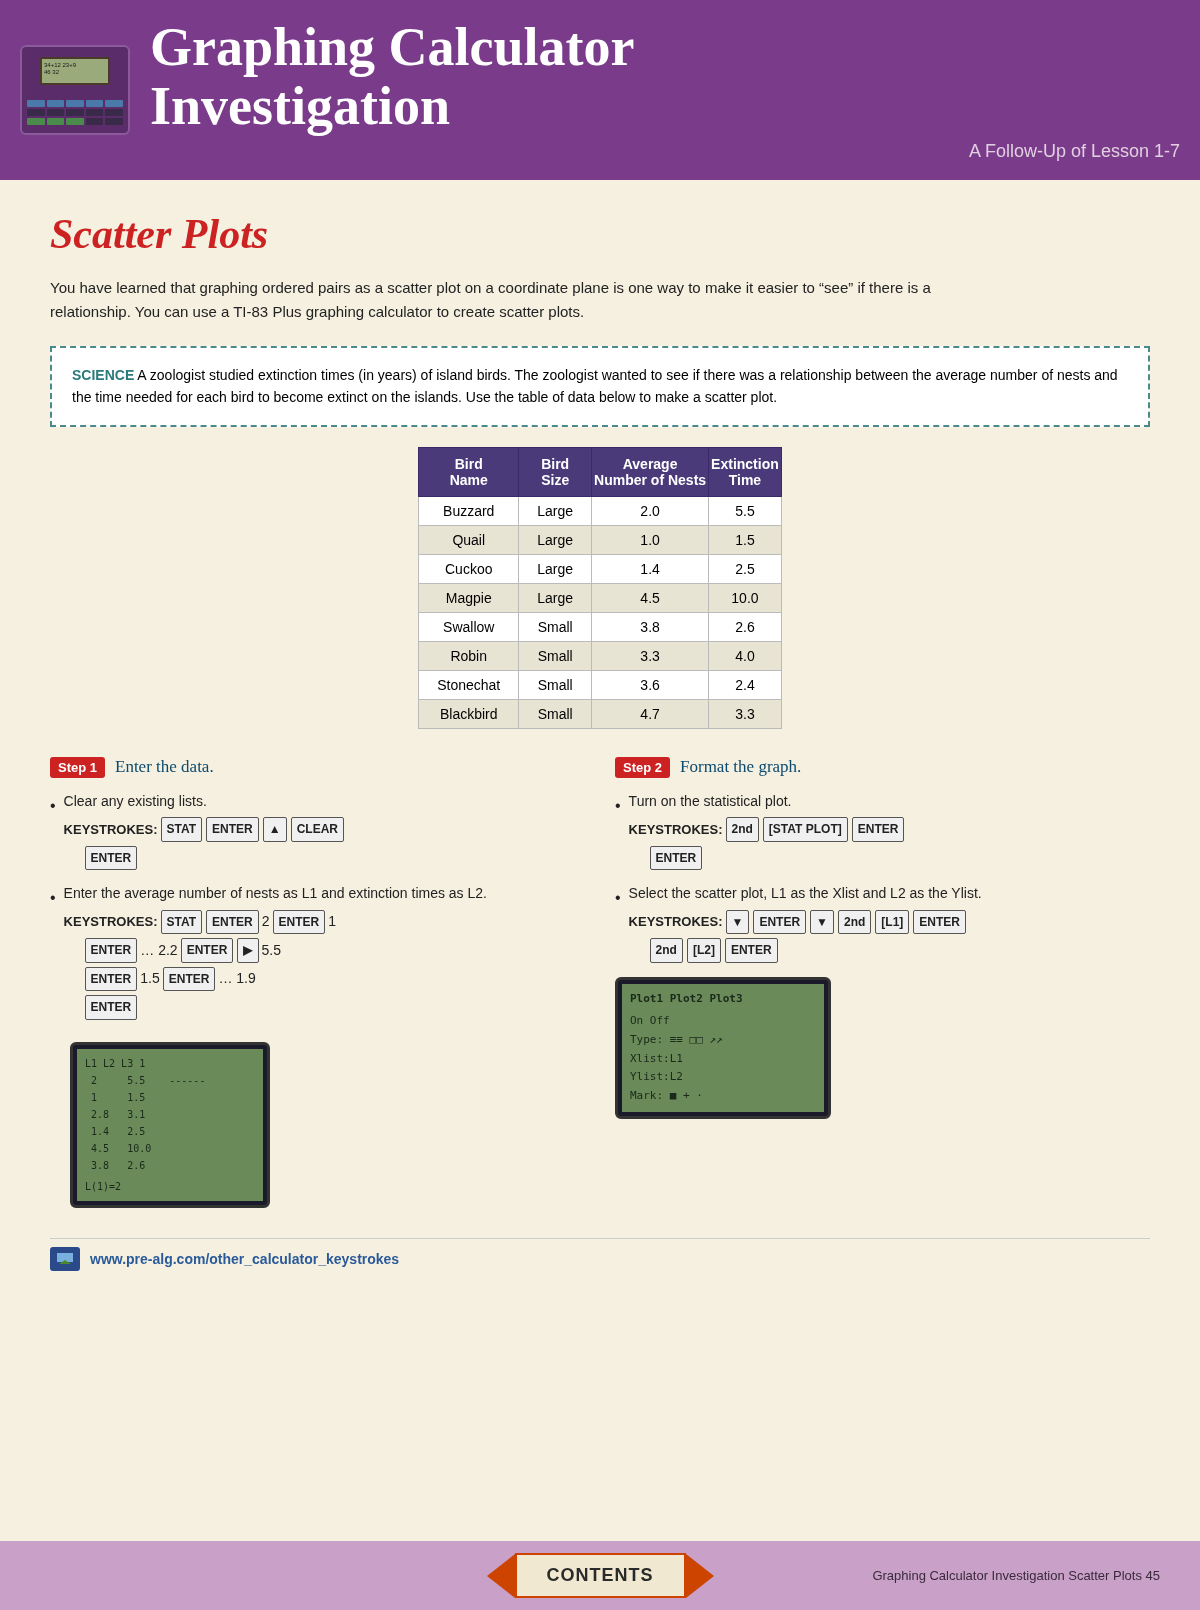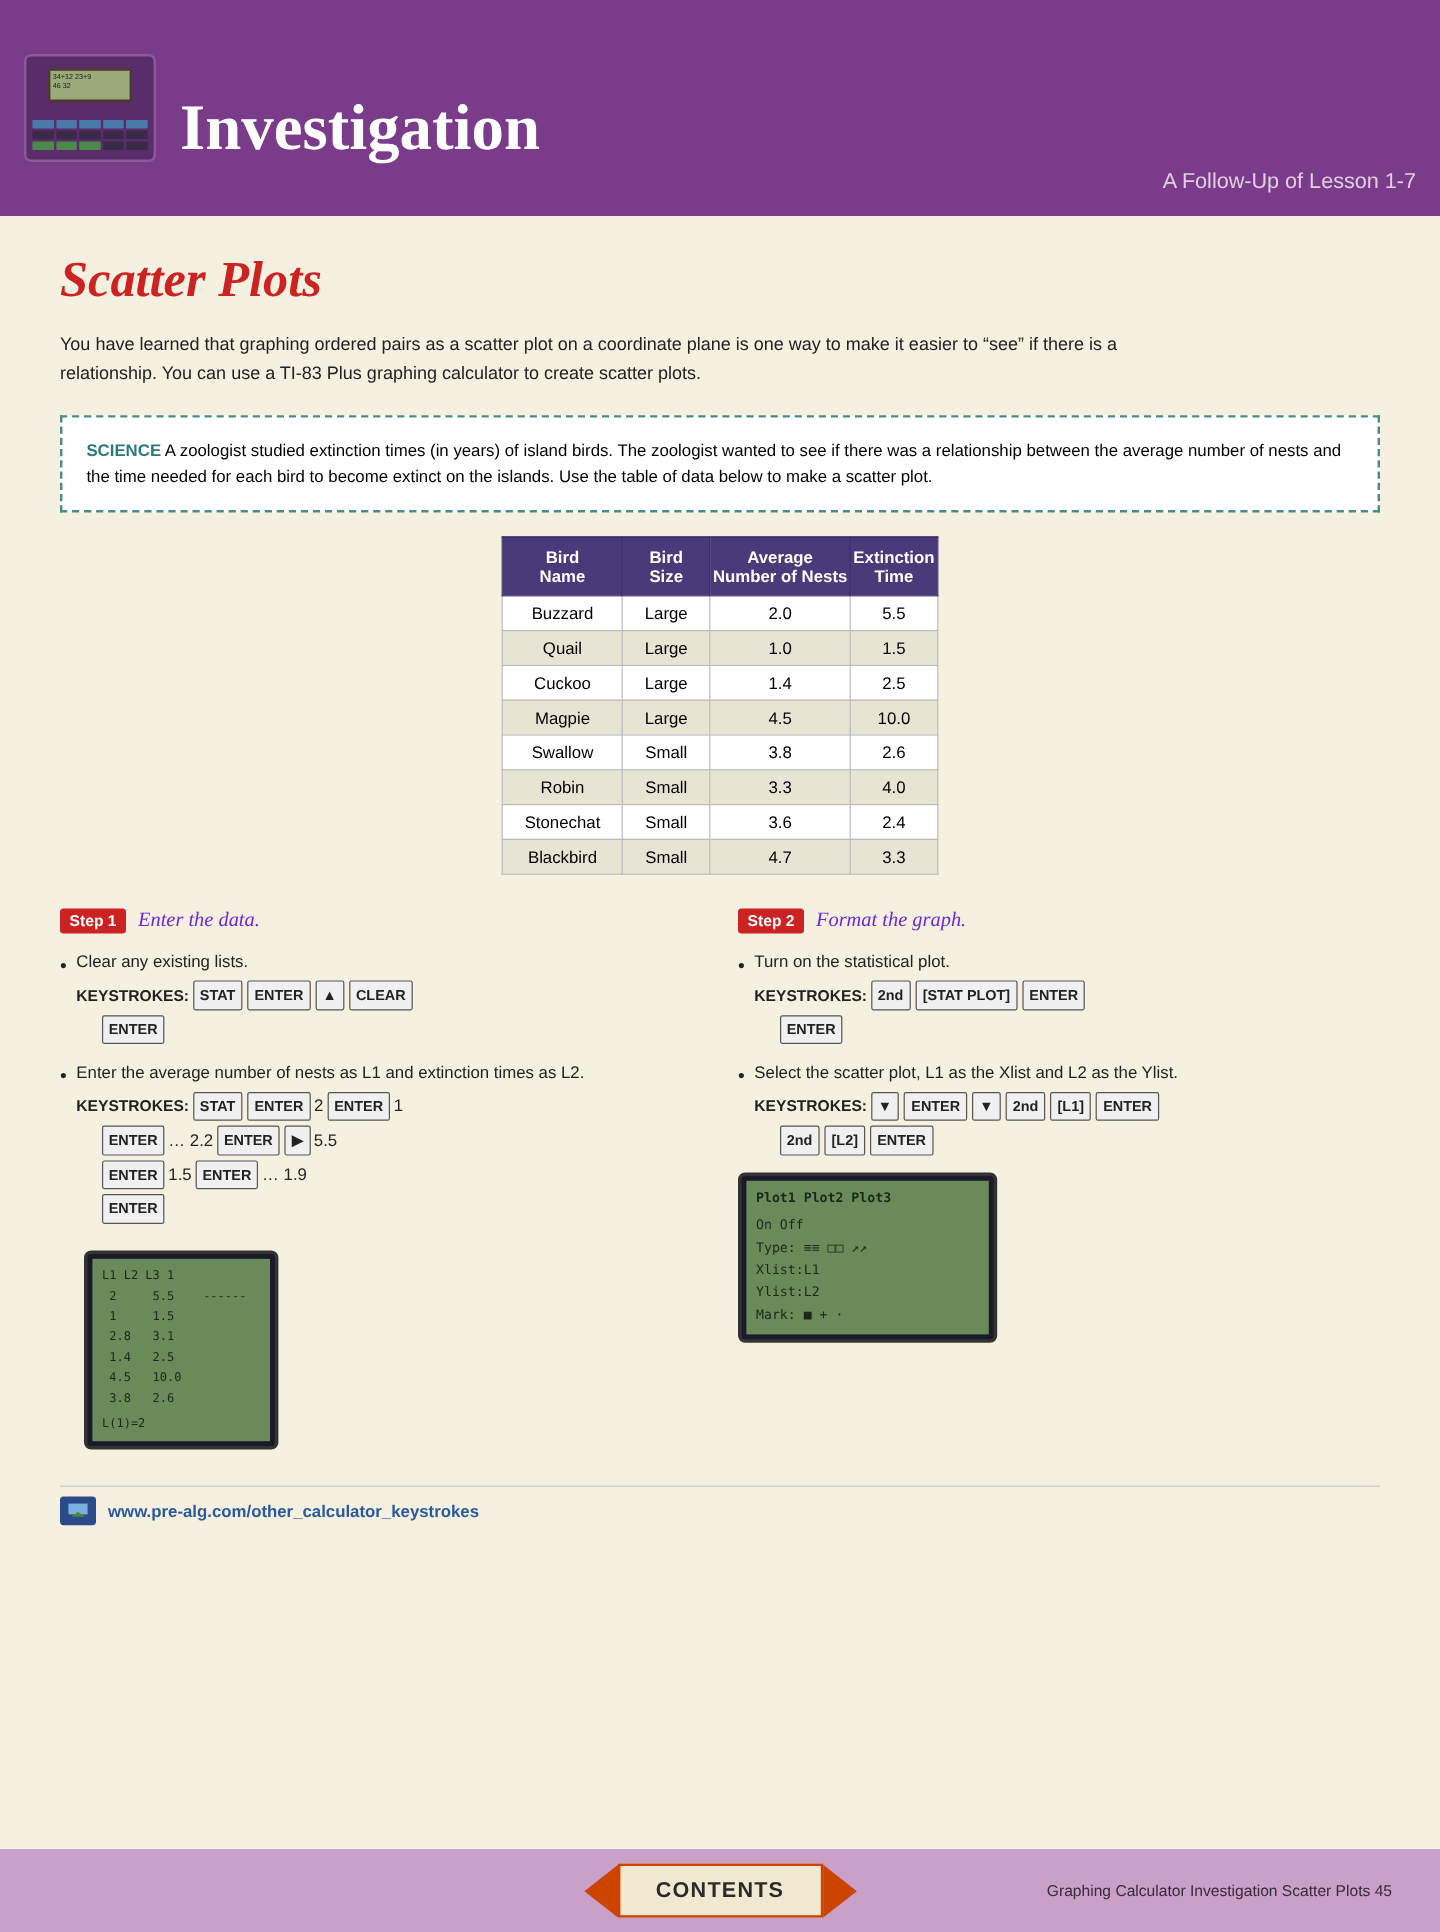--- a/index.html
+++ b/index.html
@@ -169,23 +169,22 @@
     }
     .step-badge {
       background: #cc2222;
       color: white;
       font-weight: bold;
       font-size: 13px;
       padding: 3px 8px;
       border-radius: 3px;
     }
     .step-title {
-      font-style: italic;
       font-size: 17px;
-      color: #6d28d9;
+      color: #0c4a6e;
       font-family: Georgia, serif;
     }
 
     .step-content {
       font-size: 14px;
       line-height: 1.7;
       color: #222;
     }
     .bullet-item {
       display: flex;
@@ -221,21 +220,21 @@
       flex-wrap: wrap;
       align-items: center;
       gap: 2px;
     }
 
     
     .calc-display {
       background: #1a1a2a;
       border: 3px solid #333;
       border-radius: 6px;
-      width: 162px;
+      width: 200px;
       margin: 10px 0 10px 20px;
       padding: 0;
       overflow: hidden;
     }
     .calc-display-inner {
       background: #6a8a5a;
       margin: 4px;
       padding: 6px 8px;
       font-family: monospace;
       font-size: 11px;
@@ -370,21 +369,21 @@
       <div class="calc-btn"></div>
       <div class="calc-btn green"></div>
       <div class="calc-btn green"></div>
       <div class="calc-btn green"></div>
       <div class="calc-btn"></div>
       <div class="calc-btn"></div>
     </div>
   </div>
   <div class="header-text">
     <div class="header-title">
-      <br>
+      <span>Graphing Calculator</span><br>
       <span>Investigation</span>
     </div>
     <div class="header-subtitle">A Follow-Up of Lesson 1-7</div>
   </div>
 </div>
 
 <div class="main-content">
 
   <div class="page-title">Scatter Plots</div>
 

